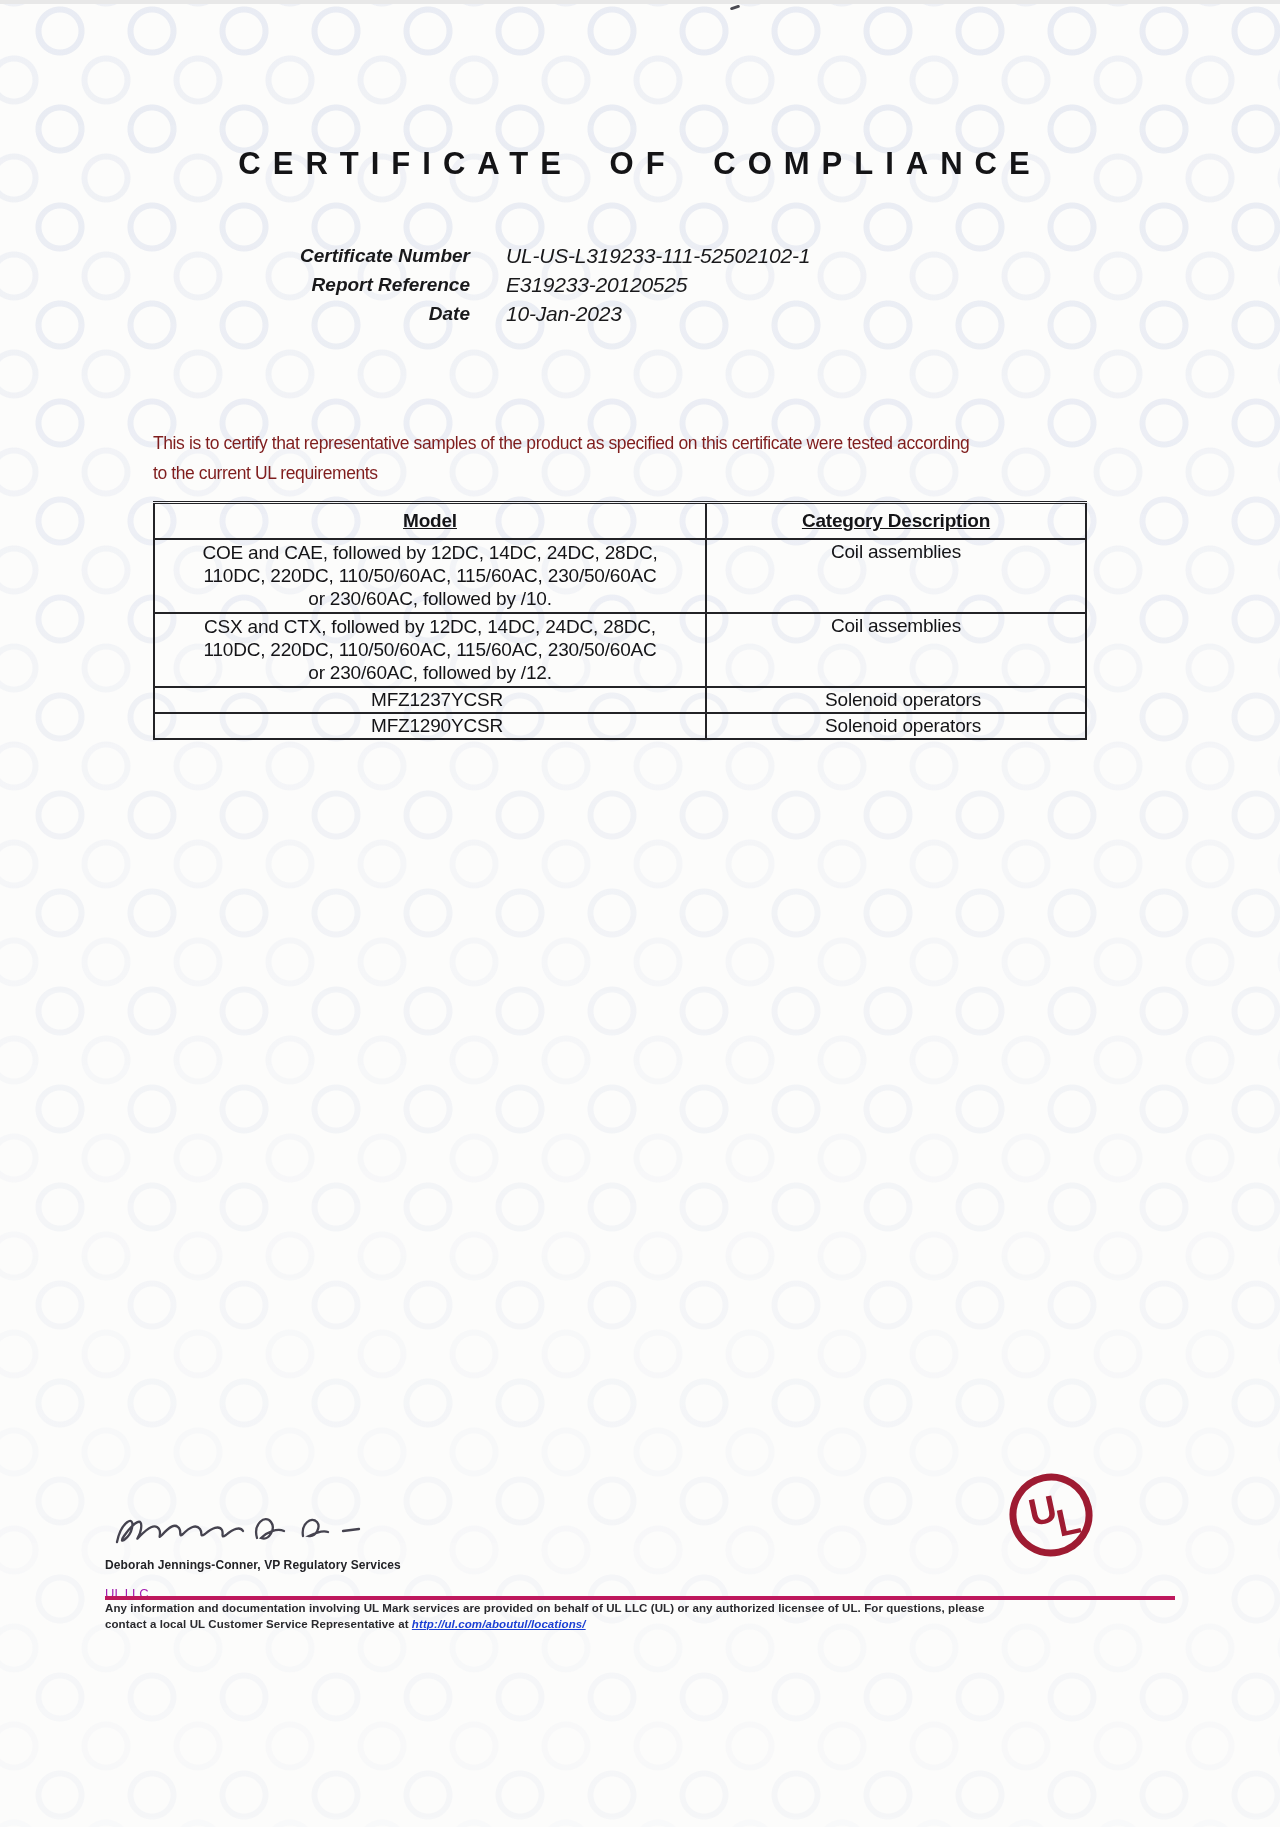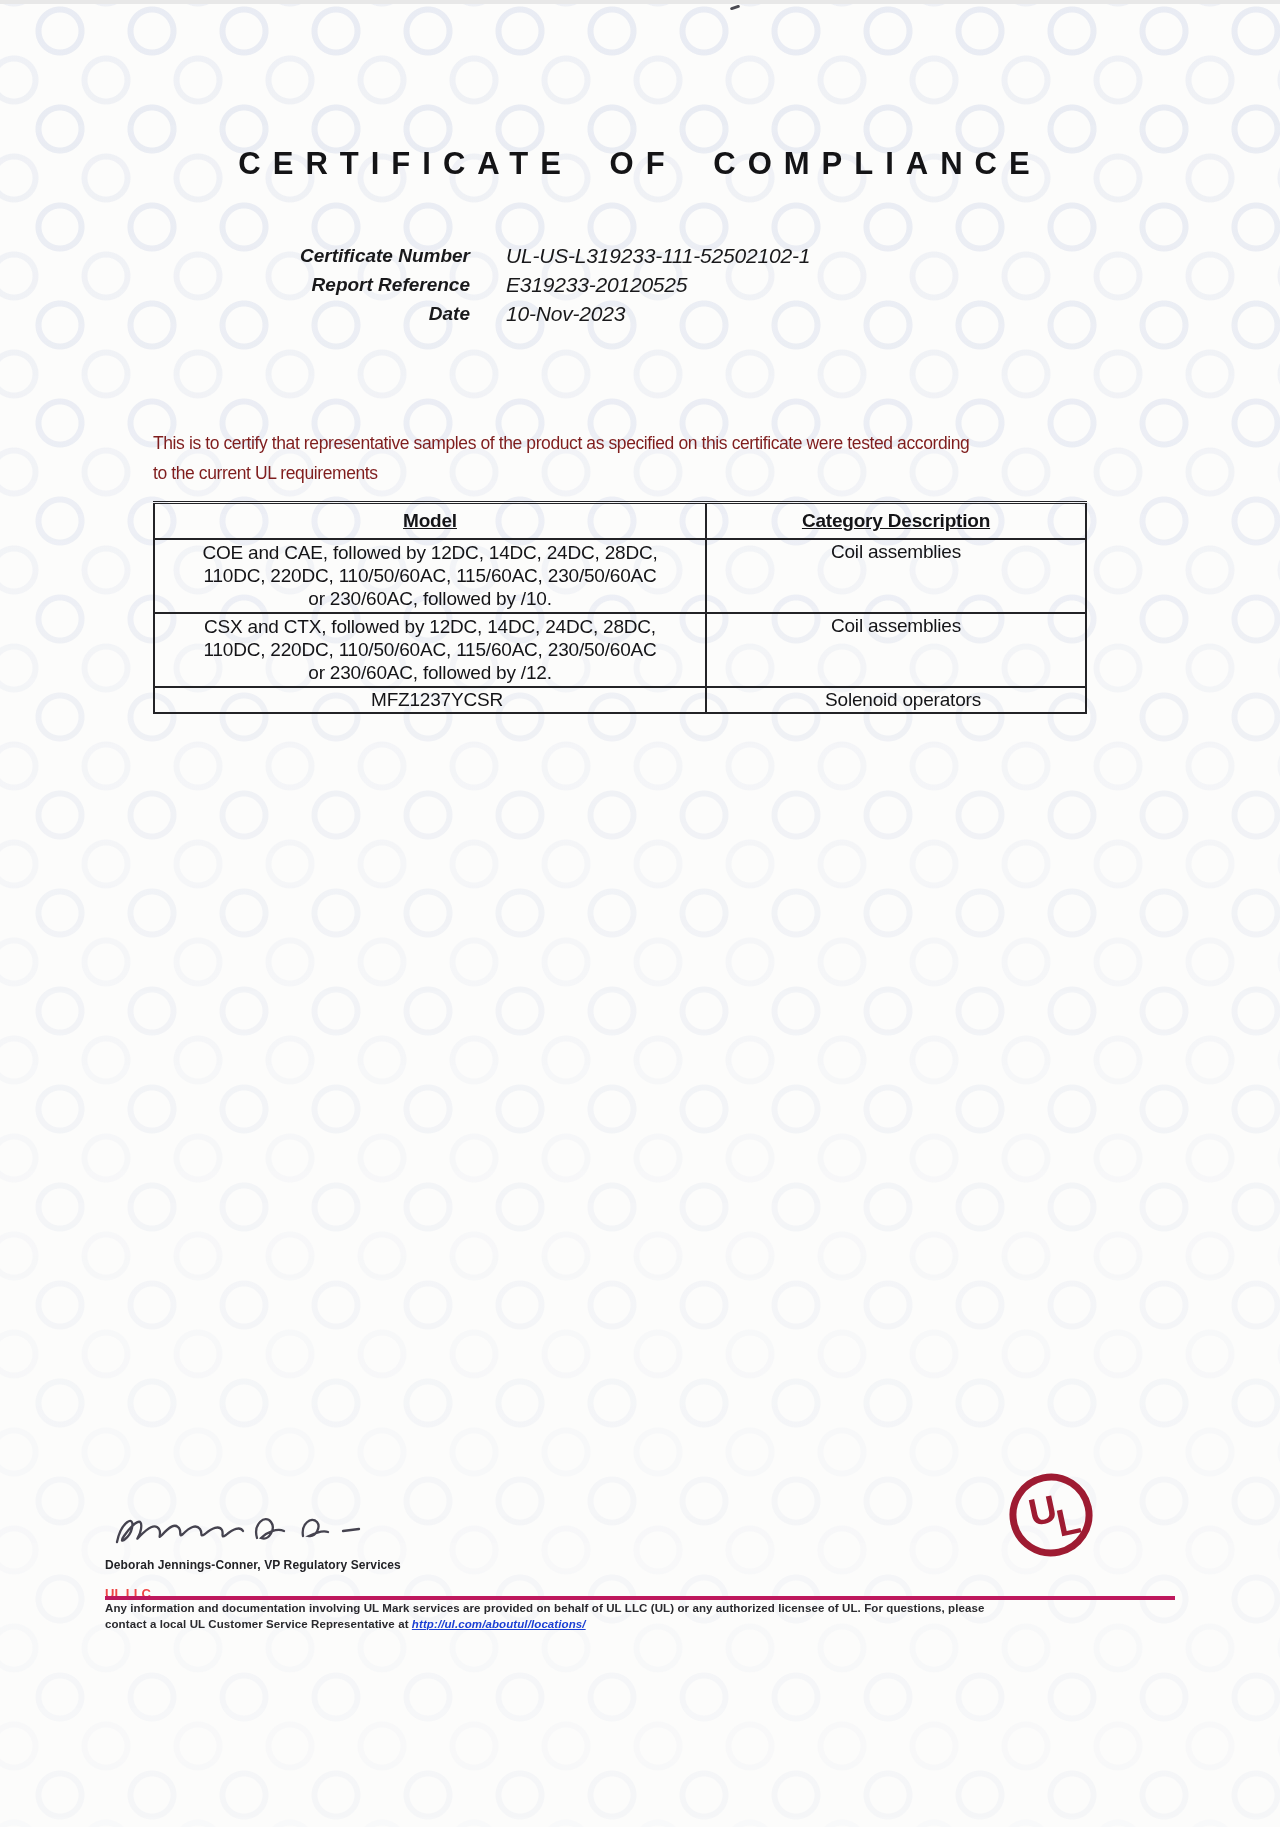--- a/index.html
+++ b/index.html
@@ -72,21 +72,21 @@
   .col-cat{width:380px;}
   .model-line{line-height:23px;white-space:nowrap;}
   .row-tall td{height:70px;}
   .row-short td{height:22px;line-height:22px;padding-left:20px;}
   .sig-block{position:absolute;left:105px;top:1500px;width:760px;}
   .sig-scrawl{display:block;margin-left:2px;}
   .signer{
     margin-top:2px;font-size:12px;font-weight:bold;color:#232327;letter-spacing:.1px;
   }
   .company{
-    margin-top:14px;font-size:13px;font-weight:bold;color:#ef4444;
+    margin-top:14px;font-size:13px;font-weight:normal;color:#a21caf;
   }
   .footer-note{
     position:absolute;left:105px;top:1592px;width:1070px;
     border-top:4px solid #be185d;
     font-size:11.5px;font-weight:bold;line-height:16px;color:#2a2a2e;letter-spacing:.1px;
   }
   .footer-link{color:#1a3fd4;text-decoration:underline;cursor:pointer;font-style:italic;}
   .ul-logo{position:absolute;left:1006px;top:1466px;width:90px;height:90px;}
 </style>
 </head>
@@ -98,21 +98,21 @@
   <div class="scan-artifact"></div>
 
   <div class="doc-title">CERTIFICATE OF COMPLIANCE</div>
 
   <div class="meta">
     <div class="label">Certificate Number</div>
     <div class="value">UL-US-L319233-111-52502102-1</div>
     <div class="label">Report Reference</div>
     <div class="value">E319233-20120525</div>
     <div class="label">Date</div>
-    <div class="value">10-Nov-2023</div>
+    <div class="value">10-Jan-2023</div>
   </div>
 
   <div class="statement">
     <div>This is to certify that representative samples of the product as specified on this certificate were tested according</div>
     <div>to the current UL requirements</div>
   </div>
 
   <table class="models-table">
     <colgroup>
         <col class="col-model">
@@ -138,20 +138,24 @@
           <div class="model-line">CSX and CTX, followed by 12DC, 14DC, 24DC, 28DC,</div>
           <div class="model-line">110DC, 220DC, 110/50/60AC, 115/60AC, 230/50/60AC</div>
           <div class="model-line">or 230/60AC, followed by /12.</div>
         </td>
         <td>Coil assemblies</td>
       </tr>
       <tr class="row-short">
         <td>MFZ1237YCSR</td>
         <td>Solenoid operators</td>
       </tr>
+      <tr class="row-short">
+        <td>MFZ1290YCSR</td>
+        <td>Solenoid operators</td>
+      </tr>
     </tbody>
   </table>
 
   <div class="sig-block">
     <svg class="sig-scrawl" width="260" height="52" viewBox="0 0 260 52">
       <path d="M10,38 C14,18 28,10 25,24 C23,34 10,42 17,32 C27,18 36,12 34,25 C33,33 27,38 33,32 C41,24 48,19 52,25 C55,30 50,36 55,31 C62,23 68,19 72,24 C75,28 71,34 76,30 C83,23 89,20 93,25 C96,29 92,34 98,30 C105,24 112,21 115,26 C117,30 113,35 119,31 C126,25 133,22 136,27" fill="none" stroke="#45434f" stroke-width="2.3" stroke-linecap="round"></path>
       <path d="M150,34 C146,20 158,10 164,18 C169,25 162,37 154,34 C160,28 170,24 177,27" fill="none" stroke="#45434f" stroke-width="2.3" stroke-linecap="round"></path>
       <path d="M196,32 C194,20 204,12 210,18 C214,23 209,33 202,32 C208,29 216,26 221,28" fill="none" stroke="#45434f" stroke-width="2.3" stroke-linecap="round"></path>
       <path d="M236,27 L252,25" fill="none" stroke="#45434f" stroke-width="2.3" stroke-linecap="round"></path>
     </svg>

